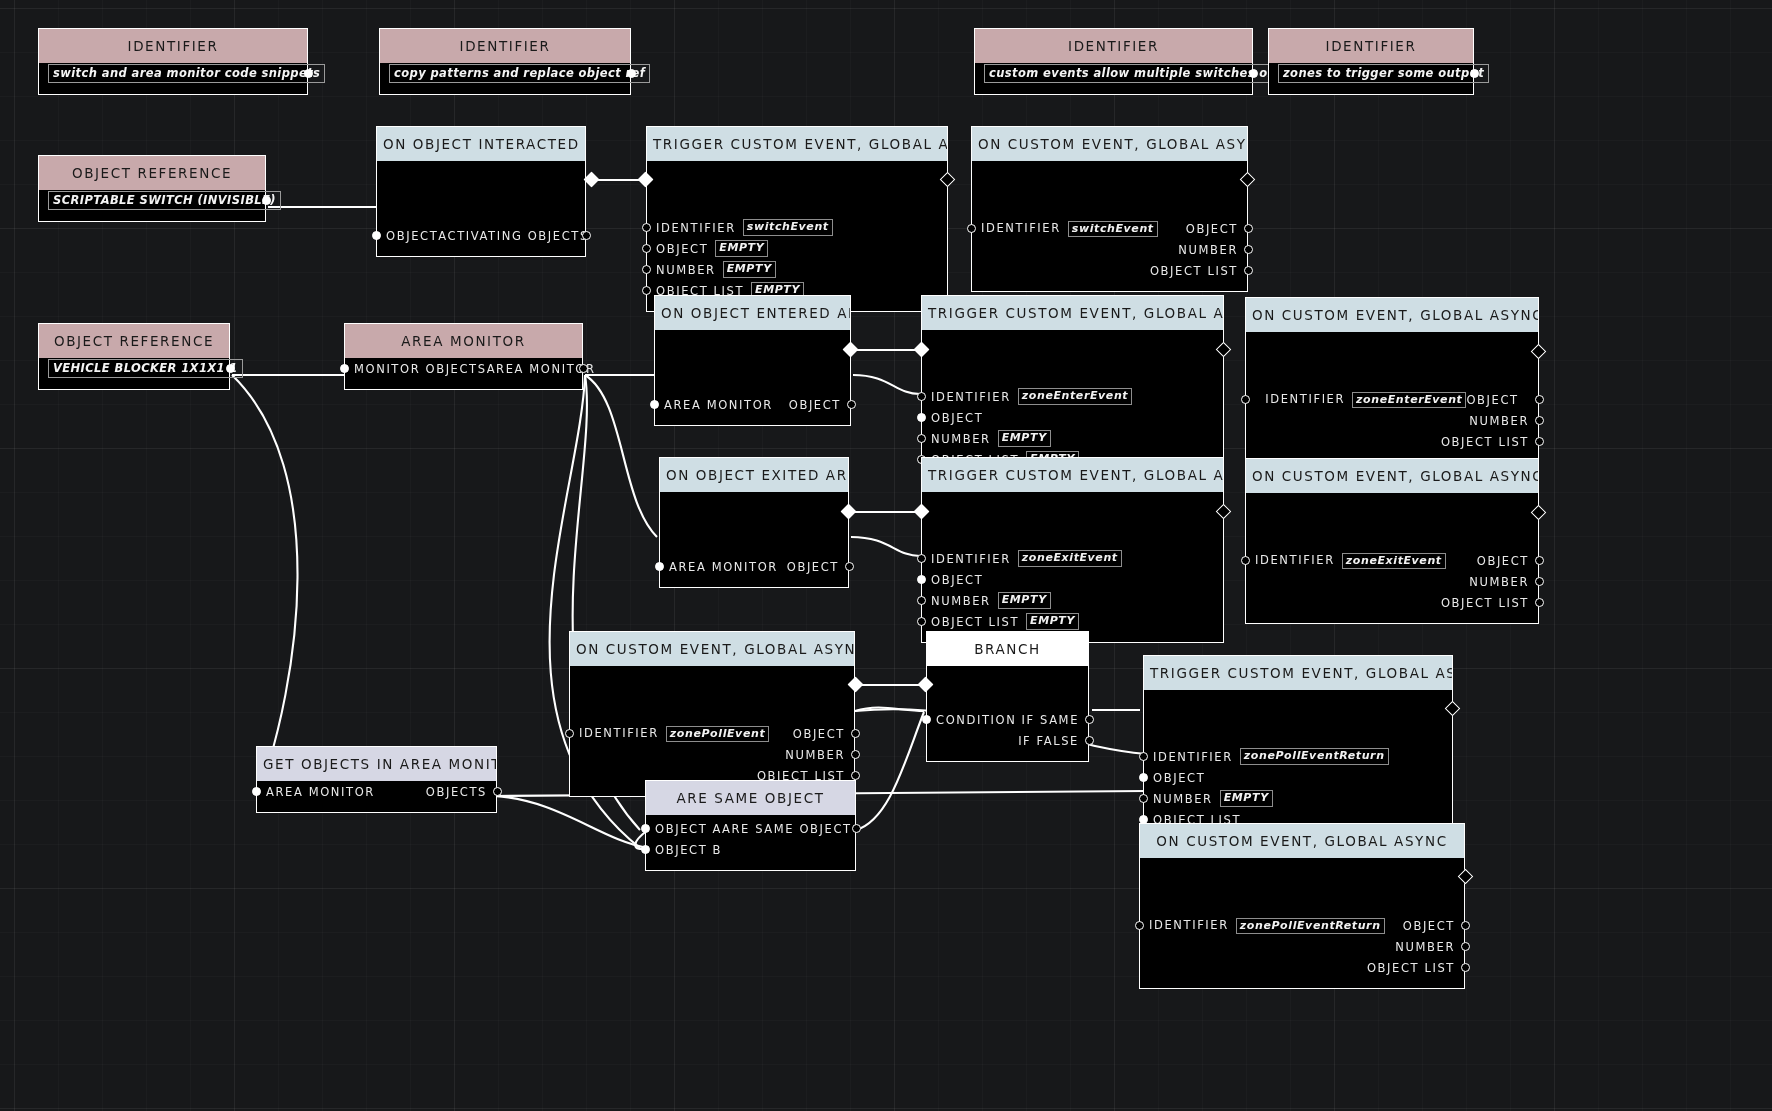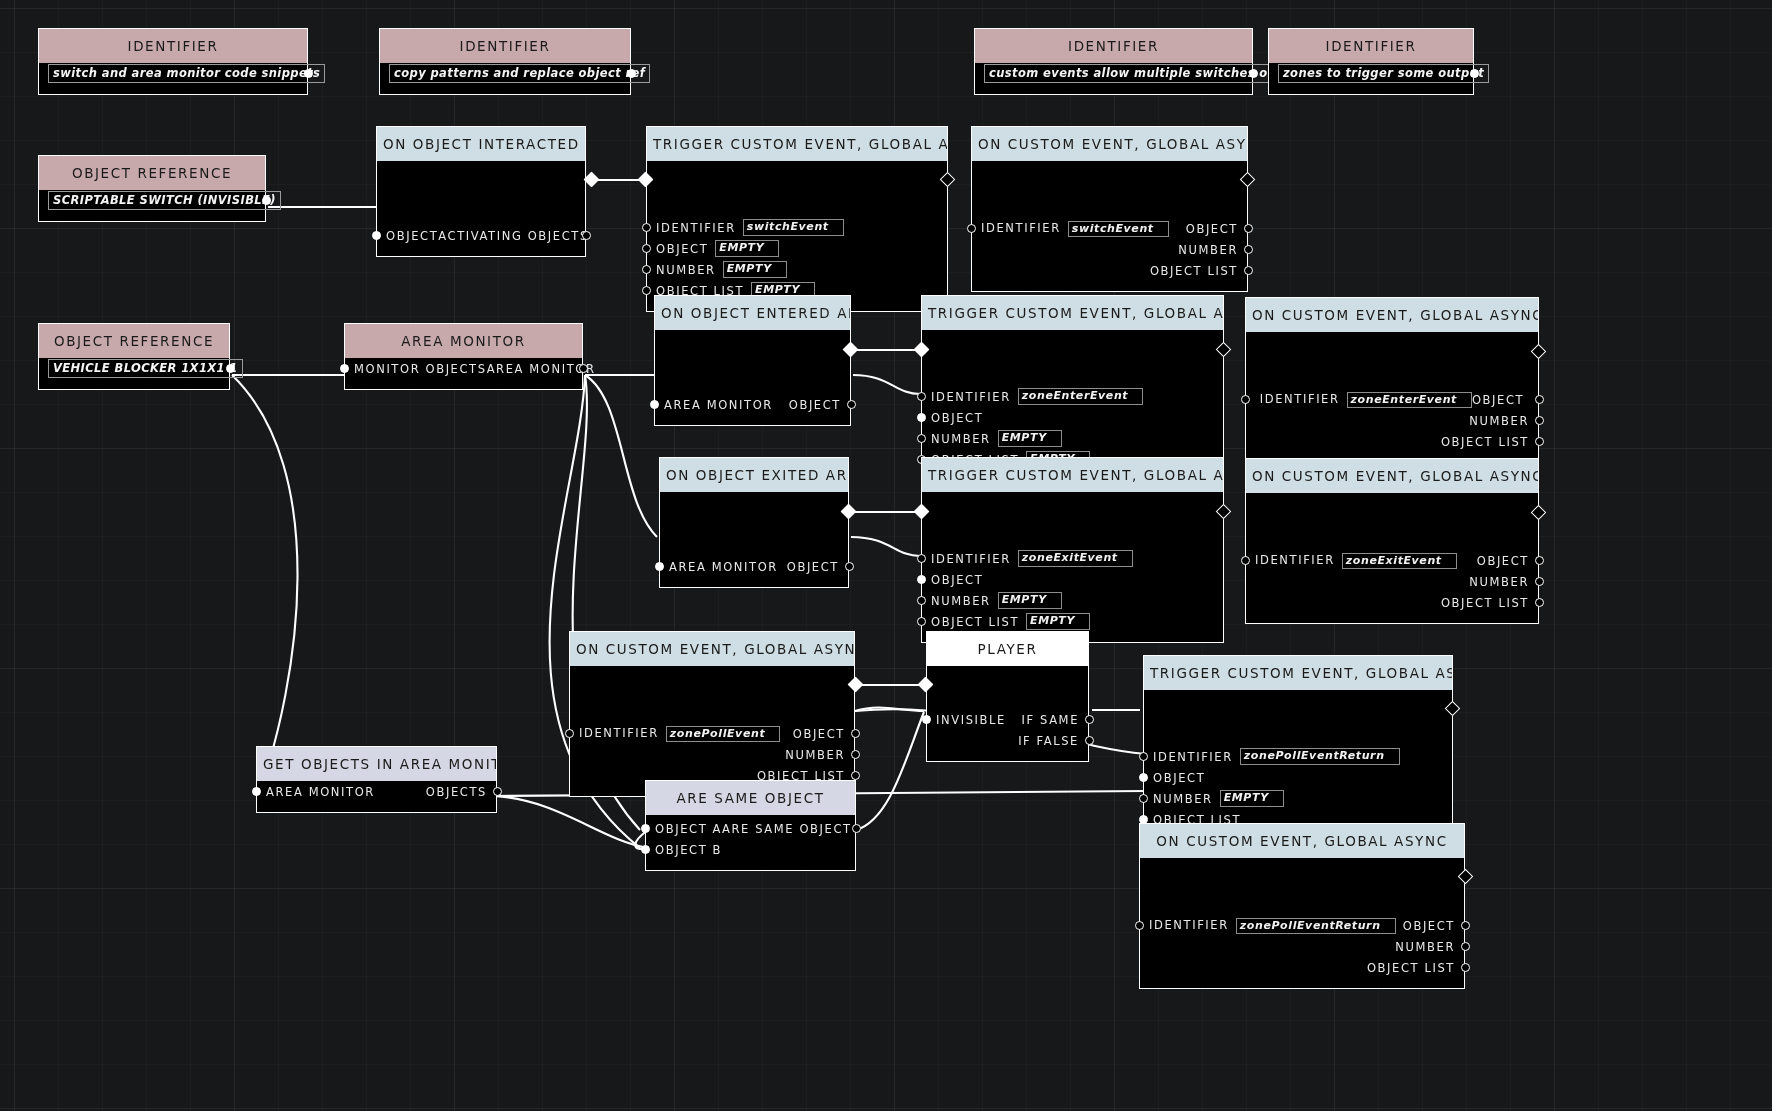--- a/index.html
+++ b/index.html
@@ -58,21 +58,21 @@
     white-space:nowrap;
   }
   .field.right{ justify-content:flex-end; }
   .field.split{ justify-content:space-between; }
   .lbl{ letter-spacing:1.6px; }
   .val{
     font-style:italic;
     font-weight:bold;
     letter-spacing:0.6px;
     border:1px solid #8d8d8d;
-    padding:0px 14px 1px 3px;
+    padding:0px 3px 1px 3px;
     margin-left:7px;
     color:#f2f2f2;
     font-size:11px;
     line-height:14px;
   }
   .valbox{
     font-style:italic;
     font-weight:bold;
     letter-spacing:0.4px;
     border:1px solid #9a9a9a;
@@ -424,25 +424,25 @@
           <div class="port" style="left: 281px; top: 6px;"></div>
         </div>
         <div class="field right" style="position: relative;">
           <span class="lbl">OBJECT LIST</span>
           <div class="port" style="left: 281px; top: 6px;"></div>
         </div>
         <div class="spacer"></div>
       </div>
     </div>
     <div class="node" style="left: 926px; top: 631px; width: 163px;">
-      <div class="hdr hdr-white">PLAYER</div>
+      <div class="hdr hdr-white">BRANCH</div>
       <div class="body" style="min-height: 95px;">
         <div style="height: 43px;"></div>
         <div class="field split" style="position: relative;">
-          <span class="lbl">INVISIBLE</span>
+          <span class="lbl">CONDITION</span>
           <span class="lbl">IF SAME</span>
           <div class="port filled" style="left: -5px; top: 6px;"></div>
           <div class="port" style="left: 158px; top: 6px;"></div>
         </div>
         <div class="field right" style="position: relative; padding-left: 24px;">
           <span class="lbl">IF FALSE</span>
           <div class="port" style="left: 158px; top: 6px;"></div>
         </div>
         <div class="spacer"></div>
       </div>

